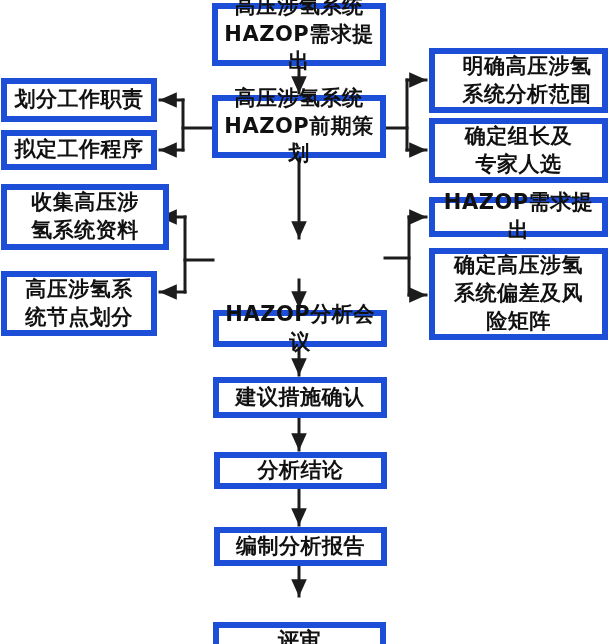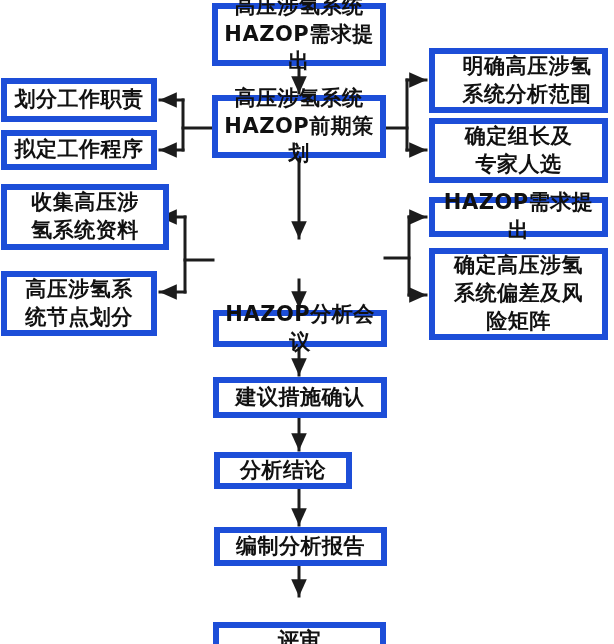--- a/index.html
+++ b/index.html
@@ -37,21 +37,21 @@
     font-weight: 700;
     line-height: 1.32;
     letter-spacing: 0.5px;
   }
   
   .n-demand        { left: 212px; top: 3px;   width: 174px; height: 63px; }
   .n-planning      { left: 212px; top: 95px;  width: 174px; height: 63px; }
   .n-meeting-prep  { left: 213px; top: 240px; width: 172px; height: 40px; }
   .n-hazop-meeting { left: 213px; top: 310px; width: 174px; height: 37px; }
   .n-measures      { left: 213px; top: 377px; width: 174px; height: 41px; }
-  .n-conclusion    { left: 214px; top: 452px; width: 138px; height: 37px; }
+  .n-conclusion    { left: 214px; top: 452px; width: 173px; height: 37px; }
   .n-report        { left: 214px; top: 527px; width: 173px; height: 39px; }
   .n-review        { left: 213px; top: 622px; width: 173px; height: 38px; }
   
   .n-duty          { left: 1px;   top: 78px;  width: 156px; height: 44px; }
   .n-procedure     { left: 1px;   top: 130px; width: 156px; height: 40px; }
   .n-collect       { left: 1px;   top: 184px; width: 168px; height: 66px; }
   .n-node-division { left: 1px;   top: 260px; width: 156px; height: 65px; margin-top: 11px; }
   
   .n-scope         { left: 429px; top: 48px;  width: 179px; height: 65px; padding-left: 17px; }
   .n-leader        { left: 429px; top: 118px; width: 179px; height: 65px; }

